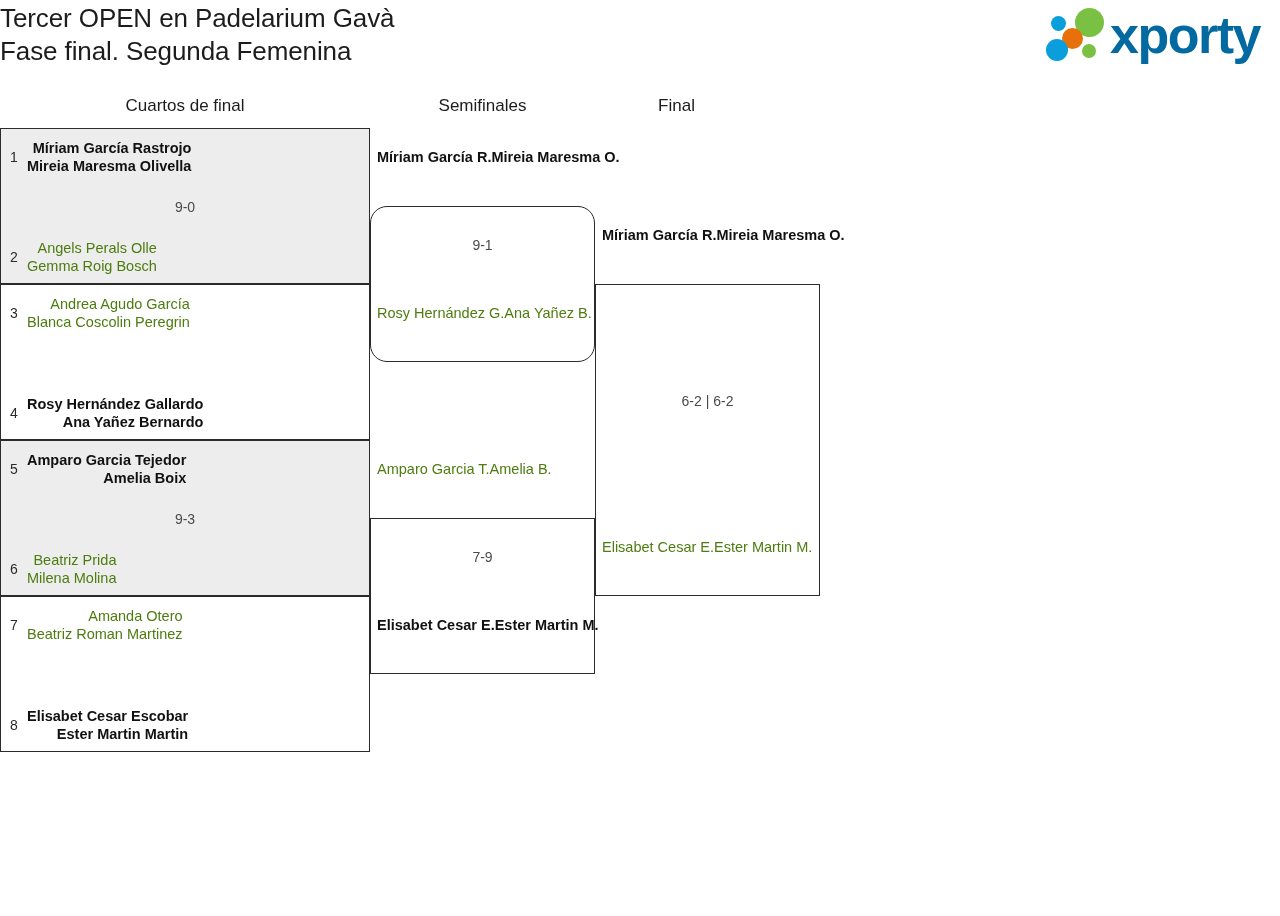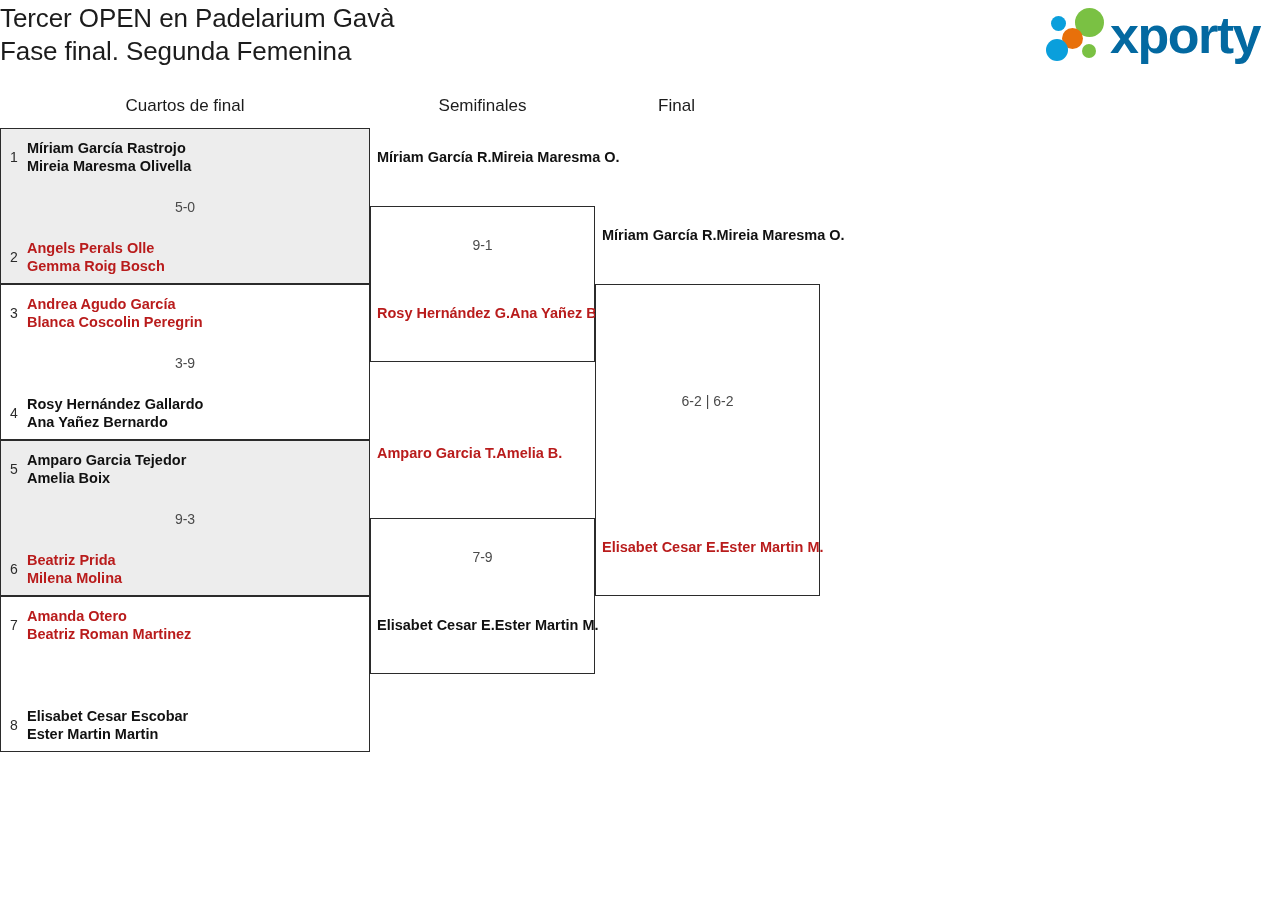--- a/index.html
+++ b/index.html
@@ -105,25 +105,26 @@
     text-align: center;
     font-size: 14px;
     color: #2b2b2b;
     font-weight: 400;
   }
   .names {
     display: flex;
     flex-direction: column;
     justify-content: center;
     line-height: 18px;
+    text-align: right;
   }
   .pname {
     font-size: 14.5px;
-    color: #b91c1c;
-    font-weight: 700;
+    color: #4d7c0f;
+    font-weight: 400;
   }
   .team.winner .pname { font-weight: 700; color: #111111; }
 
   .score {
     position: absolute;
     width: 100%;
     text-align: center;
     font-size: 14px;
     color: #4a4a4a;
     white-space: nowrap;
@@ -133,35 +134,35 @@
   #qf-1 { left: 0px; top: 128px;  width: 370px; height: 156px; }
   #qf-2 { left: 0px; top: 284px;  width: 370px; height: 156px; }
   #qf-3 { left: 0px; top: 440px;  width: 370px; height: 156px; }
   #qf-4 { left: 0px; top: 596px;  width: 370px; height: 156px; }
   .qf .team-top    { top: 8px;   }
   .qf .team-bottom { top: 108px; }
   .qf .score       { top: 70px;  }
   .qf .names       { padding-left: 0px; }
 
   
-  #sf-1 { left: 370px; top: 206px; width: 225px; height: 156px; }
+  #sf-1 { left: 370px; top: 206px; width: 225px; height: 156px; border-radius: 17px; }
   #sf-2 { left: 370px; top: 518px; width: 225px; height: 156px; }
   .sf .score { top: 30px; }
   
   .float-team {
     position: absolute;
     display: flex;
     flex-direction: row;
     justify-content: center;
     line-height: 18px;
     white-space: nowrap;
   }
   #sf-1-top    { left: 377px; top: 148px; }
   #sf-1-bottom { left: 377px; top: 304px; }
-  #sf-2-top    { left: 377px; top: 444px; justify-content: center; }
+  #sf-2-top    { left: 377px; top: 460px; justify-content: center; }
   #sf-2-bottom { left: 377px; top: 616px; }
 
   
   #fn-1 { left: 595px; top: 284px; width: 225px; height: 312px; }
   .fn .score { top: 108px; }
   #fn-1-top    { left: 602px; top: 226px; }
   #fn-1-bottom { left: 602px; top: 538px; }
 </style>
 </head>
 <body>
@@ -194,39 +195,38 @@
   <div class="bracket">
 
     <div class="match-box qf mb-shaded" id="qf-1">
       <div class="team team-top winner">
         <span class="seed">1</span>
         <span class="names">
           <span class="pname">Míriam García Rastrojo</span>
           <span class="pname">Mireia Maresma Olivella</span>
         </span>
       </div>
-      <div class="score">5-0</div>
+      <div class="score">9-0</div>
       <div class="team team-bottom">
         <span class="seed">2</span>
         <span class="names">
           <span class="pname">Angels Perals Olle</span>
           <span class="pname">Gemma Roig Bosch</span>
         </span>
       </div>
     </div>
 
     <div class="match-box qf mb-plain" id="qf-2">
       <div class="team team-top">
         <span class="seed">3</span>
         <span class="names">
           <span class="pname">Andrea Agudo García</span>
           <span class="pname">Blanca Coscolin Peregrin</span>
         </span>
       </div>
-      <div class="score">3-9</div>
       <div class="team team-bottom winner">
         <span class="seed">4</span>
         <span class="names">
           <span class="pname">Rosy Hernández Gallardo</span>
           <span class="pname">Ana Yañez Bernardo</span>
         </span>
       </div>
     </div>
 
     <div class="match-box qf mb-shaded" id="qf-3">

